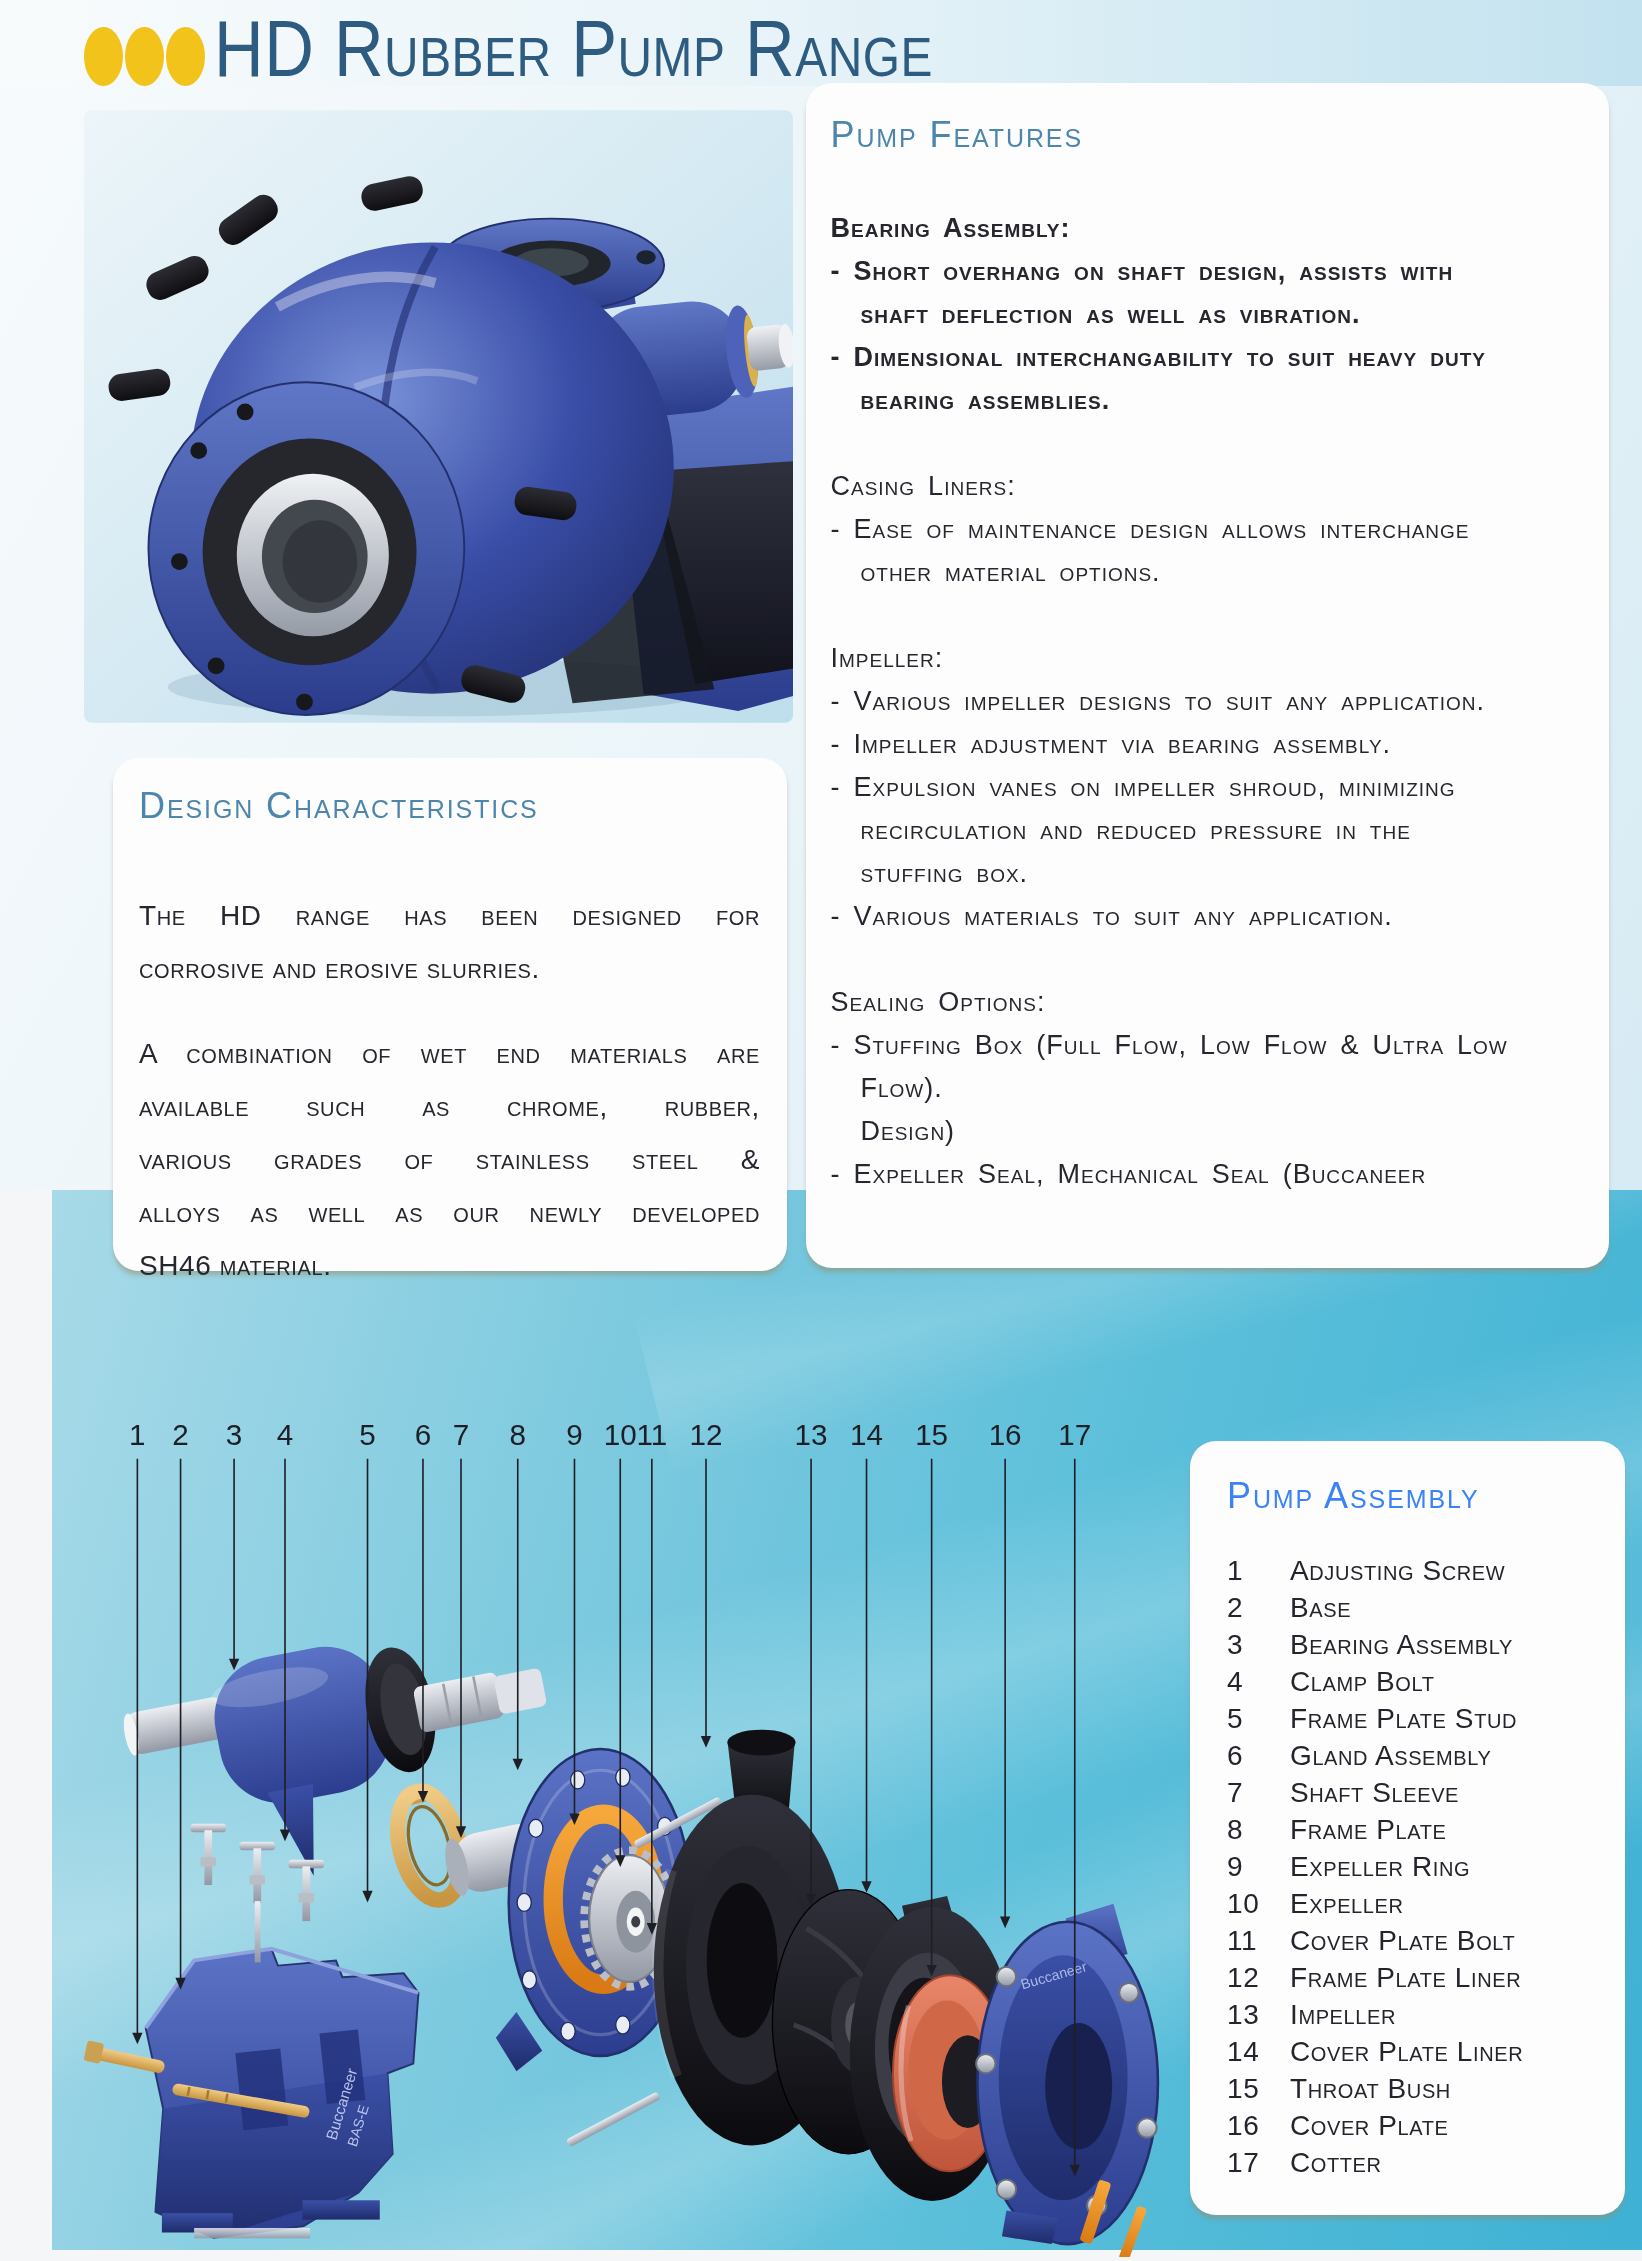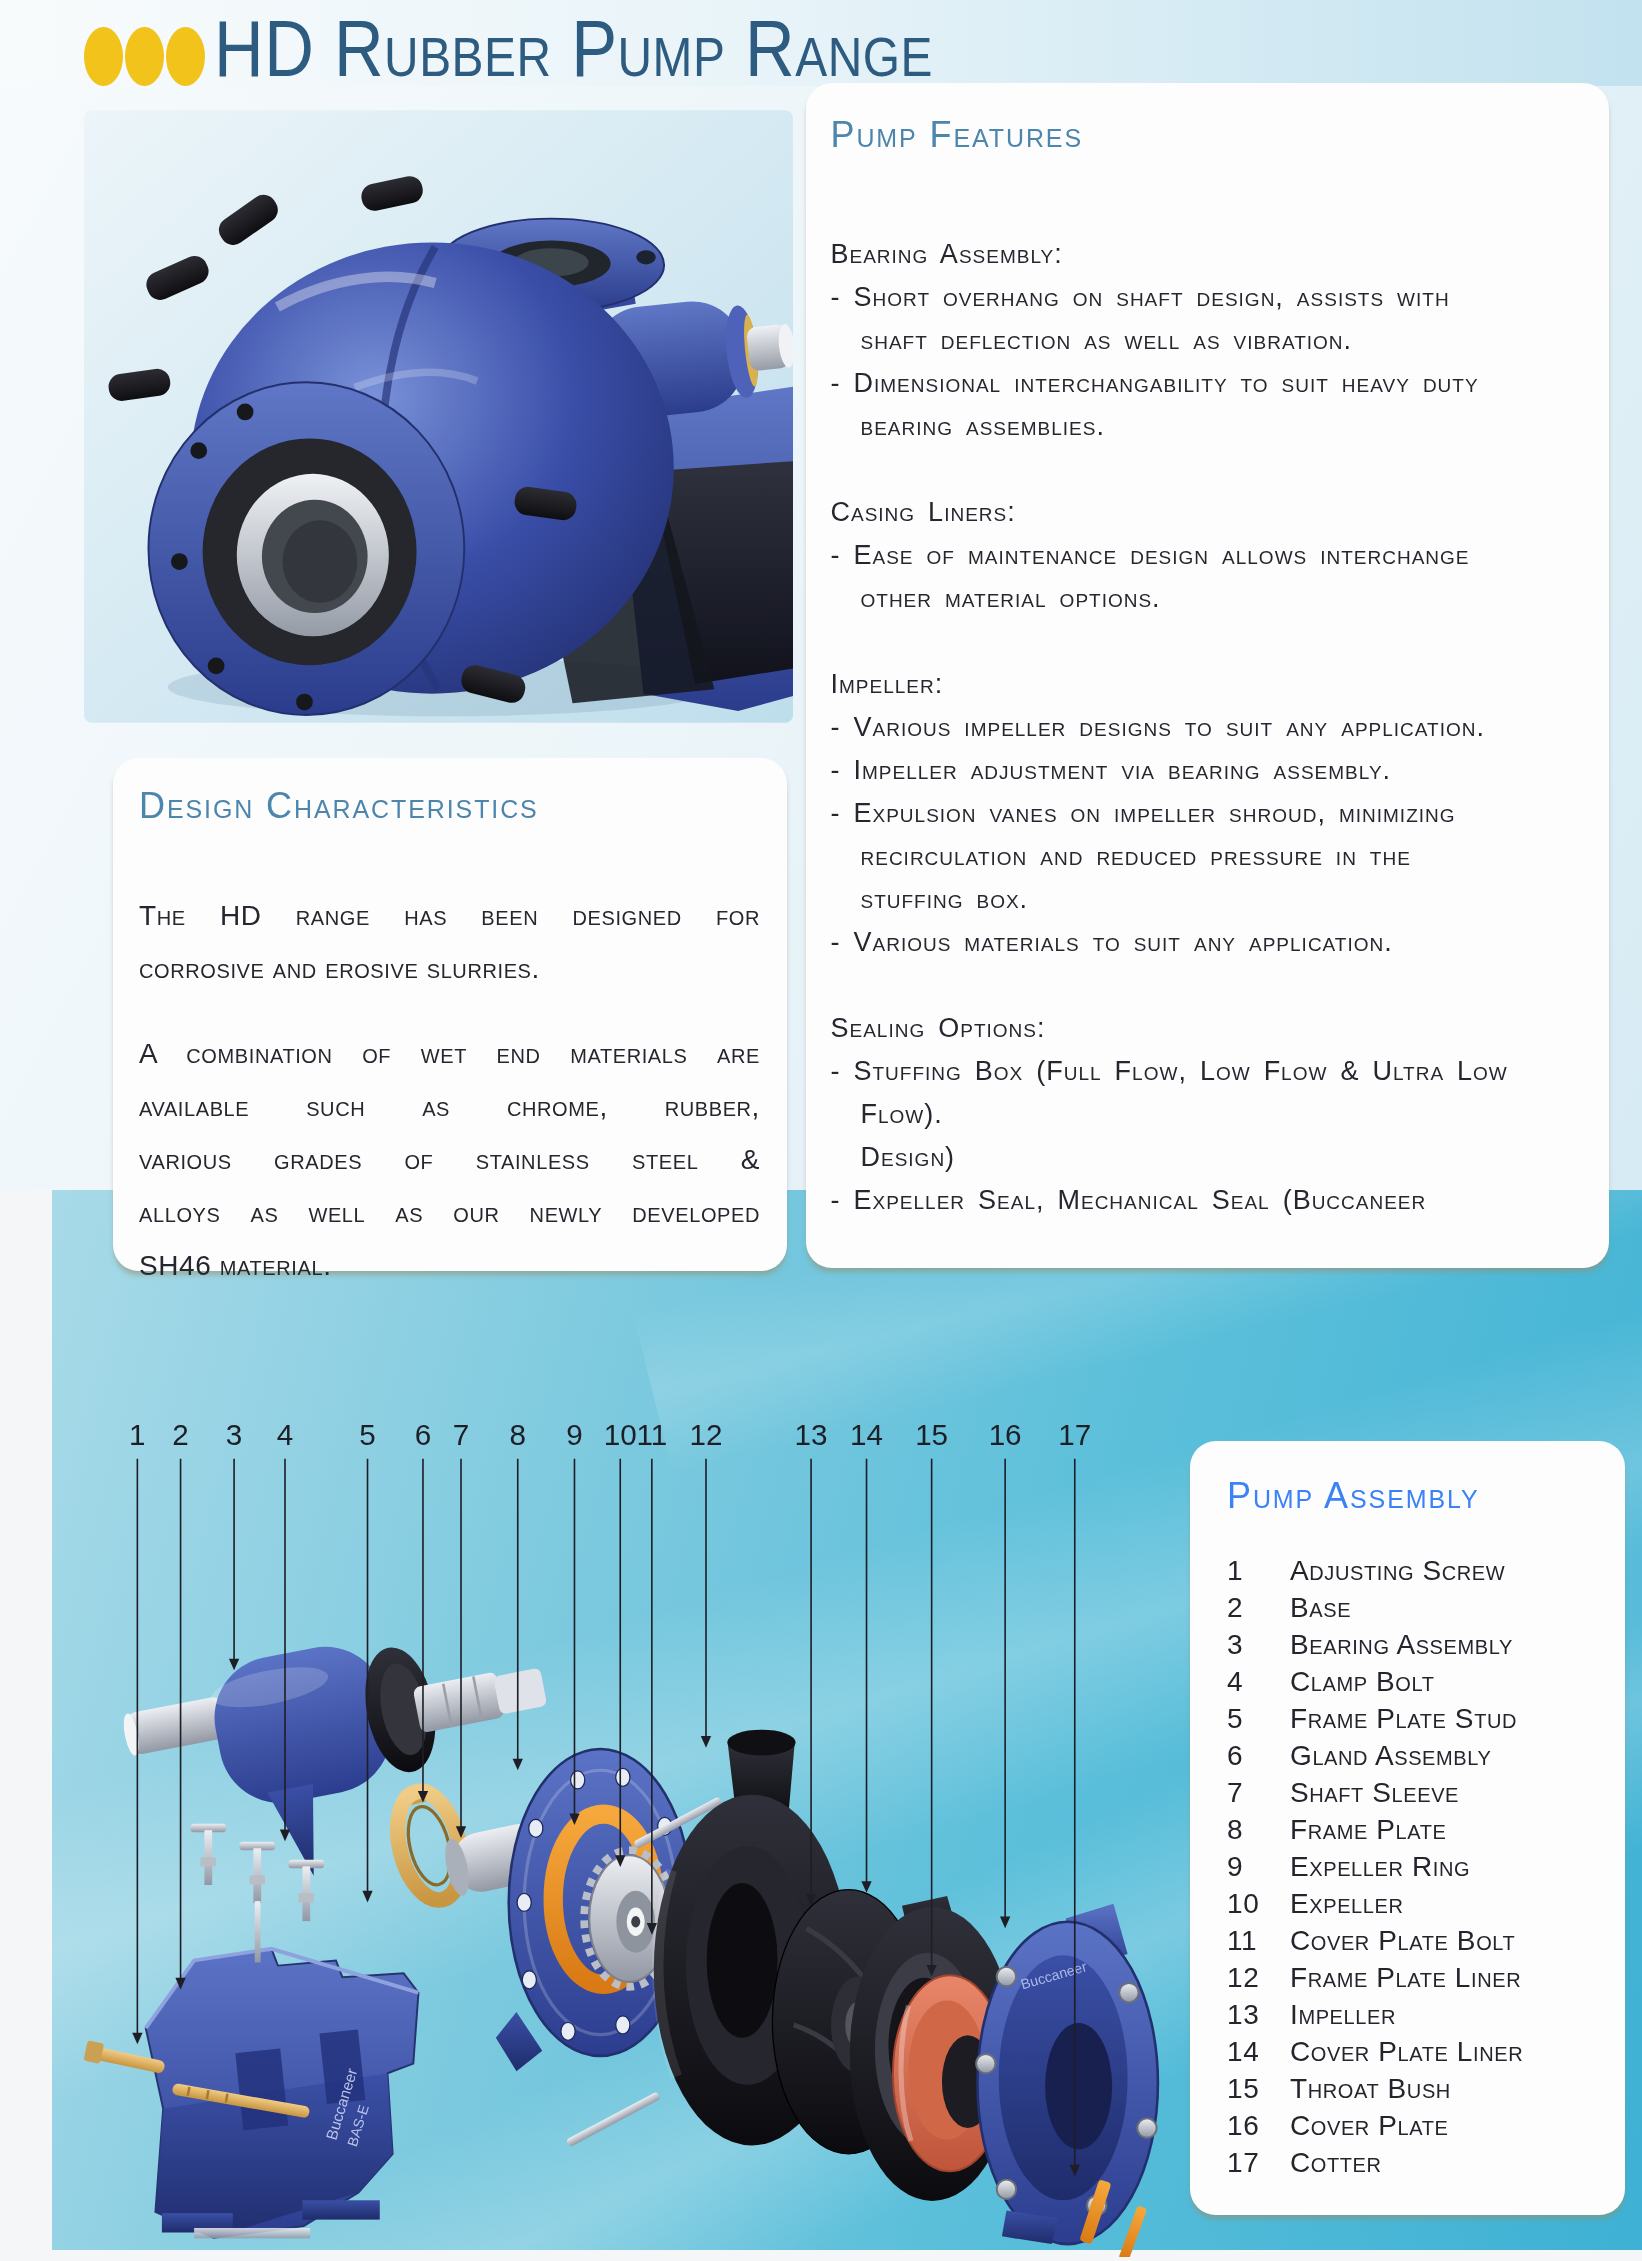--- a/index.html
+++ b/index.html
@@ -21,23 +21,23 @@
   
   .dot{position:absolute;top:27px;width:39px;height:59px;border-radius:50%;}
   .title{position:absolute;left:214px;top:7.7px;margin:0;font-weight:normal;
          font-size:79px;line-height:1.05;font-variant:small-caps;letter-spacing:0.6px;
          transform:scaleX(.87);transform-origin:left top;white-space:nowrap;}
   
   .box{position:absolute;background:#fdfdfe;border-radius:26px;box-sizing:border-box;
        box-shadow:0 5.8px 5.2px -1.9px rgba(148,143,112,.55);}
   h2{margin:0;font-size:36px;font-weight:normal;font-variant:small-caps;letter-spacing:1.9px;}
   .features{left:806px;top:83px;width:803px;height:1185px;padding:31px 17px 0 24.5px;}
-  .features h2{margin-bottom:77px;}
+  .features h2{margin-bottom:51px;}
   .fsection{margin-top:43px;}
-  .fsection:first-of-type{margin-top:0;}
+  .fsection:first-of-type{margin-top:0;font-weight:bold;}
   .line{font-size:27px;line-height:43px;letter-spacing:1px;word-spacing:4.5px;
         font-variant:small-caps;color:#26262e;white-space:nowrap;overflow:hidden;}
   .line.indent{padding-left:30px;}
   .design{left:113px;top:758px;width:674px;height:513px;padding:27px 27px 0 26px;}
   .para{margin-top:32px;}
   .para:first-of-type{margin-top:62px;}
   .jline,.lline{font-size:28px;line-height:53px;font-variant:small-caps;
         color:#26262e;letter-spacing:0.6px;}
   .jline{text-align:justify;text-align-last:justify;}
   .assembly{left:1190px;top:1441px;width:435px;height:774px;padding:34px 10.3px 0 37px;}

